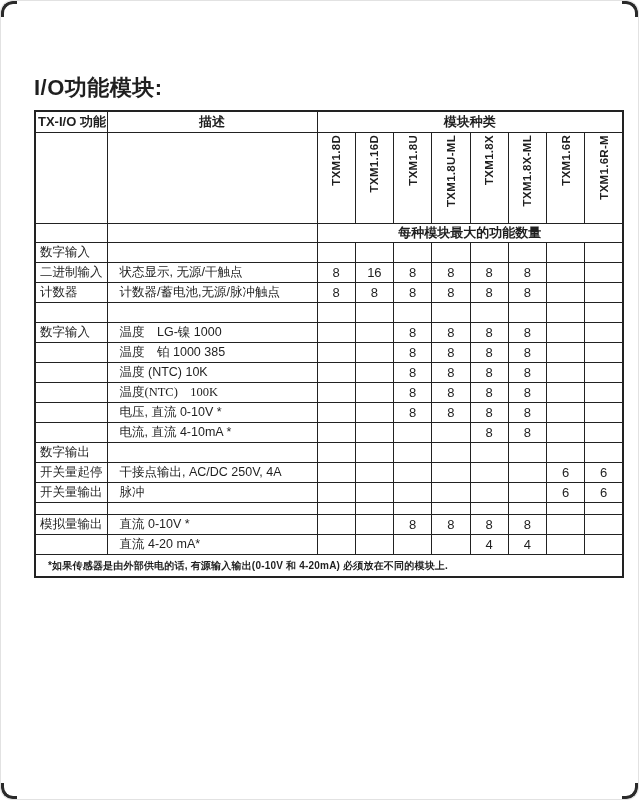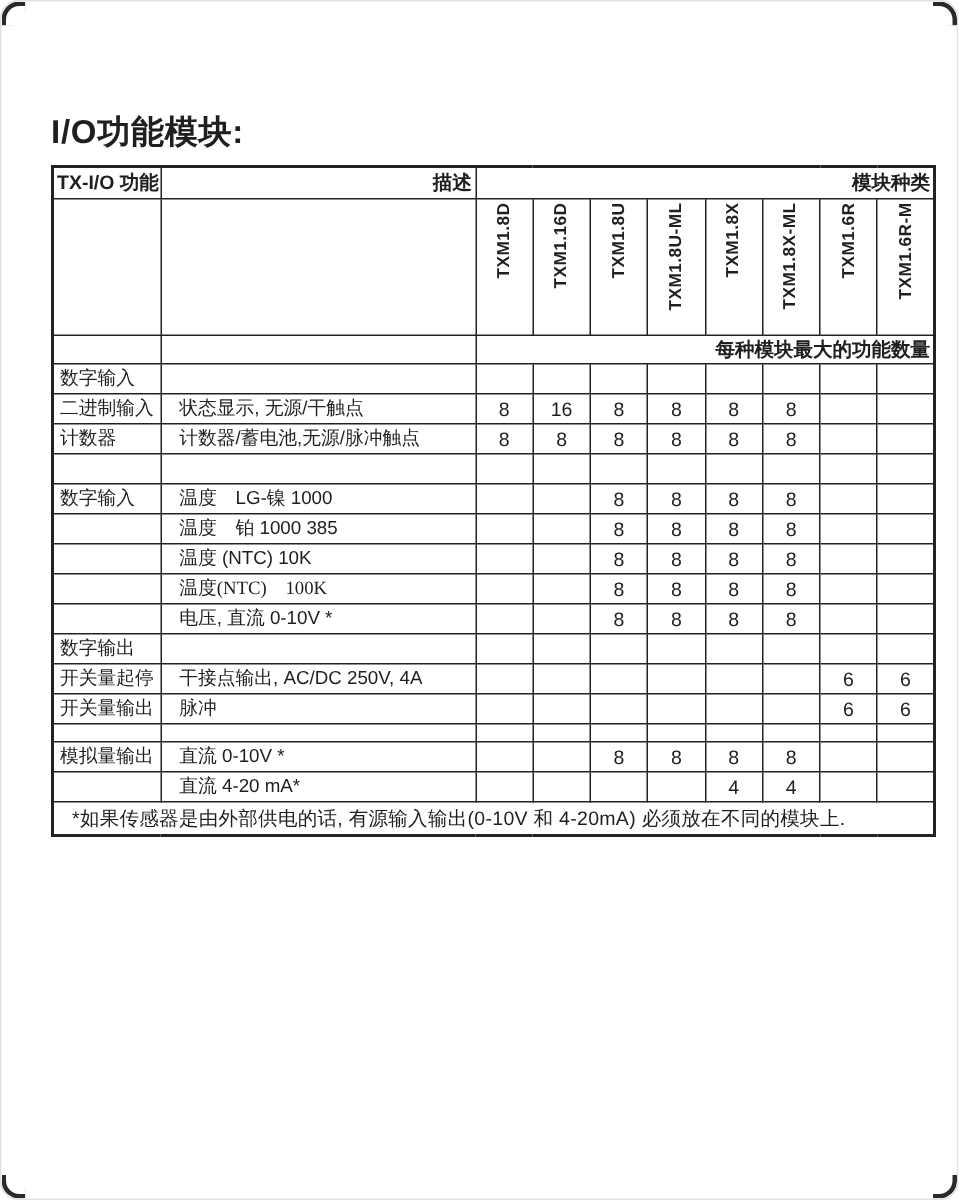--- a/index.html
+++ b/index.html
@@ -42,21 +42,21 @@
     overflow: hidden;
     white-space: nowrap;
     height: 19px;
     vertical-align: middle;
   }
   col.c-func { width: 72px; }
   col.c-desc { width: 210px; }
 
   tr.r-head1 td { height: 20px; font-weight: bold; font-size: 13px; }
   td.th-func { padding-left: 4px; }
-  td.center { text-align: right; margin-left: 36px; }
+  td.center { text-align: center; margin-left: 36px; }
   tr.r-rotated td { height: 90px; vertical-align: top; padding: 0; }
   .vwrap { height: 88px; display: flex; justify-content: center; align-items: flex-start; padding-top: 2px; box-sizing: border-box; }
   .vlabel {
     writing-mode: vertical-rl;
     transform: rotate(180deg);
     font-weight: bold;
     font-size: 11.5px;
     white-space: nowrap;
     letter-spacing: 0.3px;
   }
@@ -64,22 +64,22 @@
 
   tbody td.fn { padding-left: 4px; margin-top: 34px; }
   tbody td.desc { padding-left: 12px; }
   tbody td.val { text-align: center; font-size: 13px; }
   tbody tr.sep-sm td { height: 11px; }
   tbody td.desc.serif { font-family: "Liberation Serif", "DejaVu Serif", serif; font-size: 12.5px; }
 
   tfoot td.footnote {
     height: 21px;
     padding-left: 12px;
-    font-size: 13px;
-    font-weight: 400;
+    font-size: 10px;
+    font-weight: 700;
     letter-spacing: 0.2px;
   }
 </style>
 </head>
 <body>
 
 <div class="page">
   <div class="corner tl"></div>
   <div class="corner tr"></div>
   <div class="corner bl"></div>
@@ -260,20 +260,32 @@
     <td class="val"></td>
     <td class="val"></td>
     <td class="val">8</td>
     <td class="val">8</td>
     <td class="val">8</td>
     <td class="val">8</td>
     <td class="val"></td>
     <td class="val"></td>
   </tr>
           <tr>
+    <td class="fn"></td>
+    <td class="desc">电流, 直流 4-10mA *</td>
+    <td class="val"></td>
+    <td class="val"></td>
+    <td class="val"></td>
+    <td class="val"></td>
+    <td class="val">8</td>
+    <td class="val">8</td>
+    <td class="val"></td>
+    <td class="val"></td>
+  </tr>
+          <tr>
     <td class="fn">数字输出</td>
     <td class="desc"></td>
     <td class="val"></td>
     <td class="val"></td>
     <td class="val"></td>
     <td class="val"></td>
     <td class="val"></td>
     <td class="val"></td>
     <td class="val"></td>
     <td class="val"></td>

